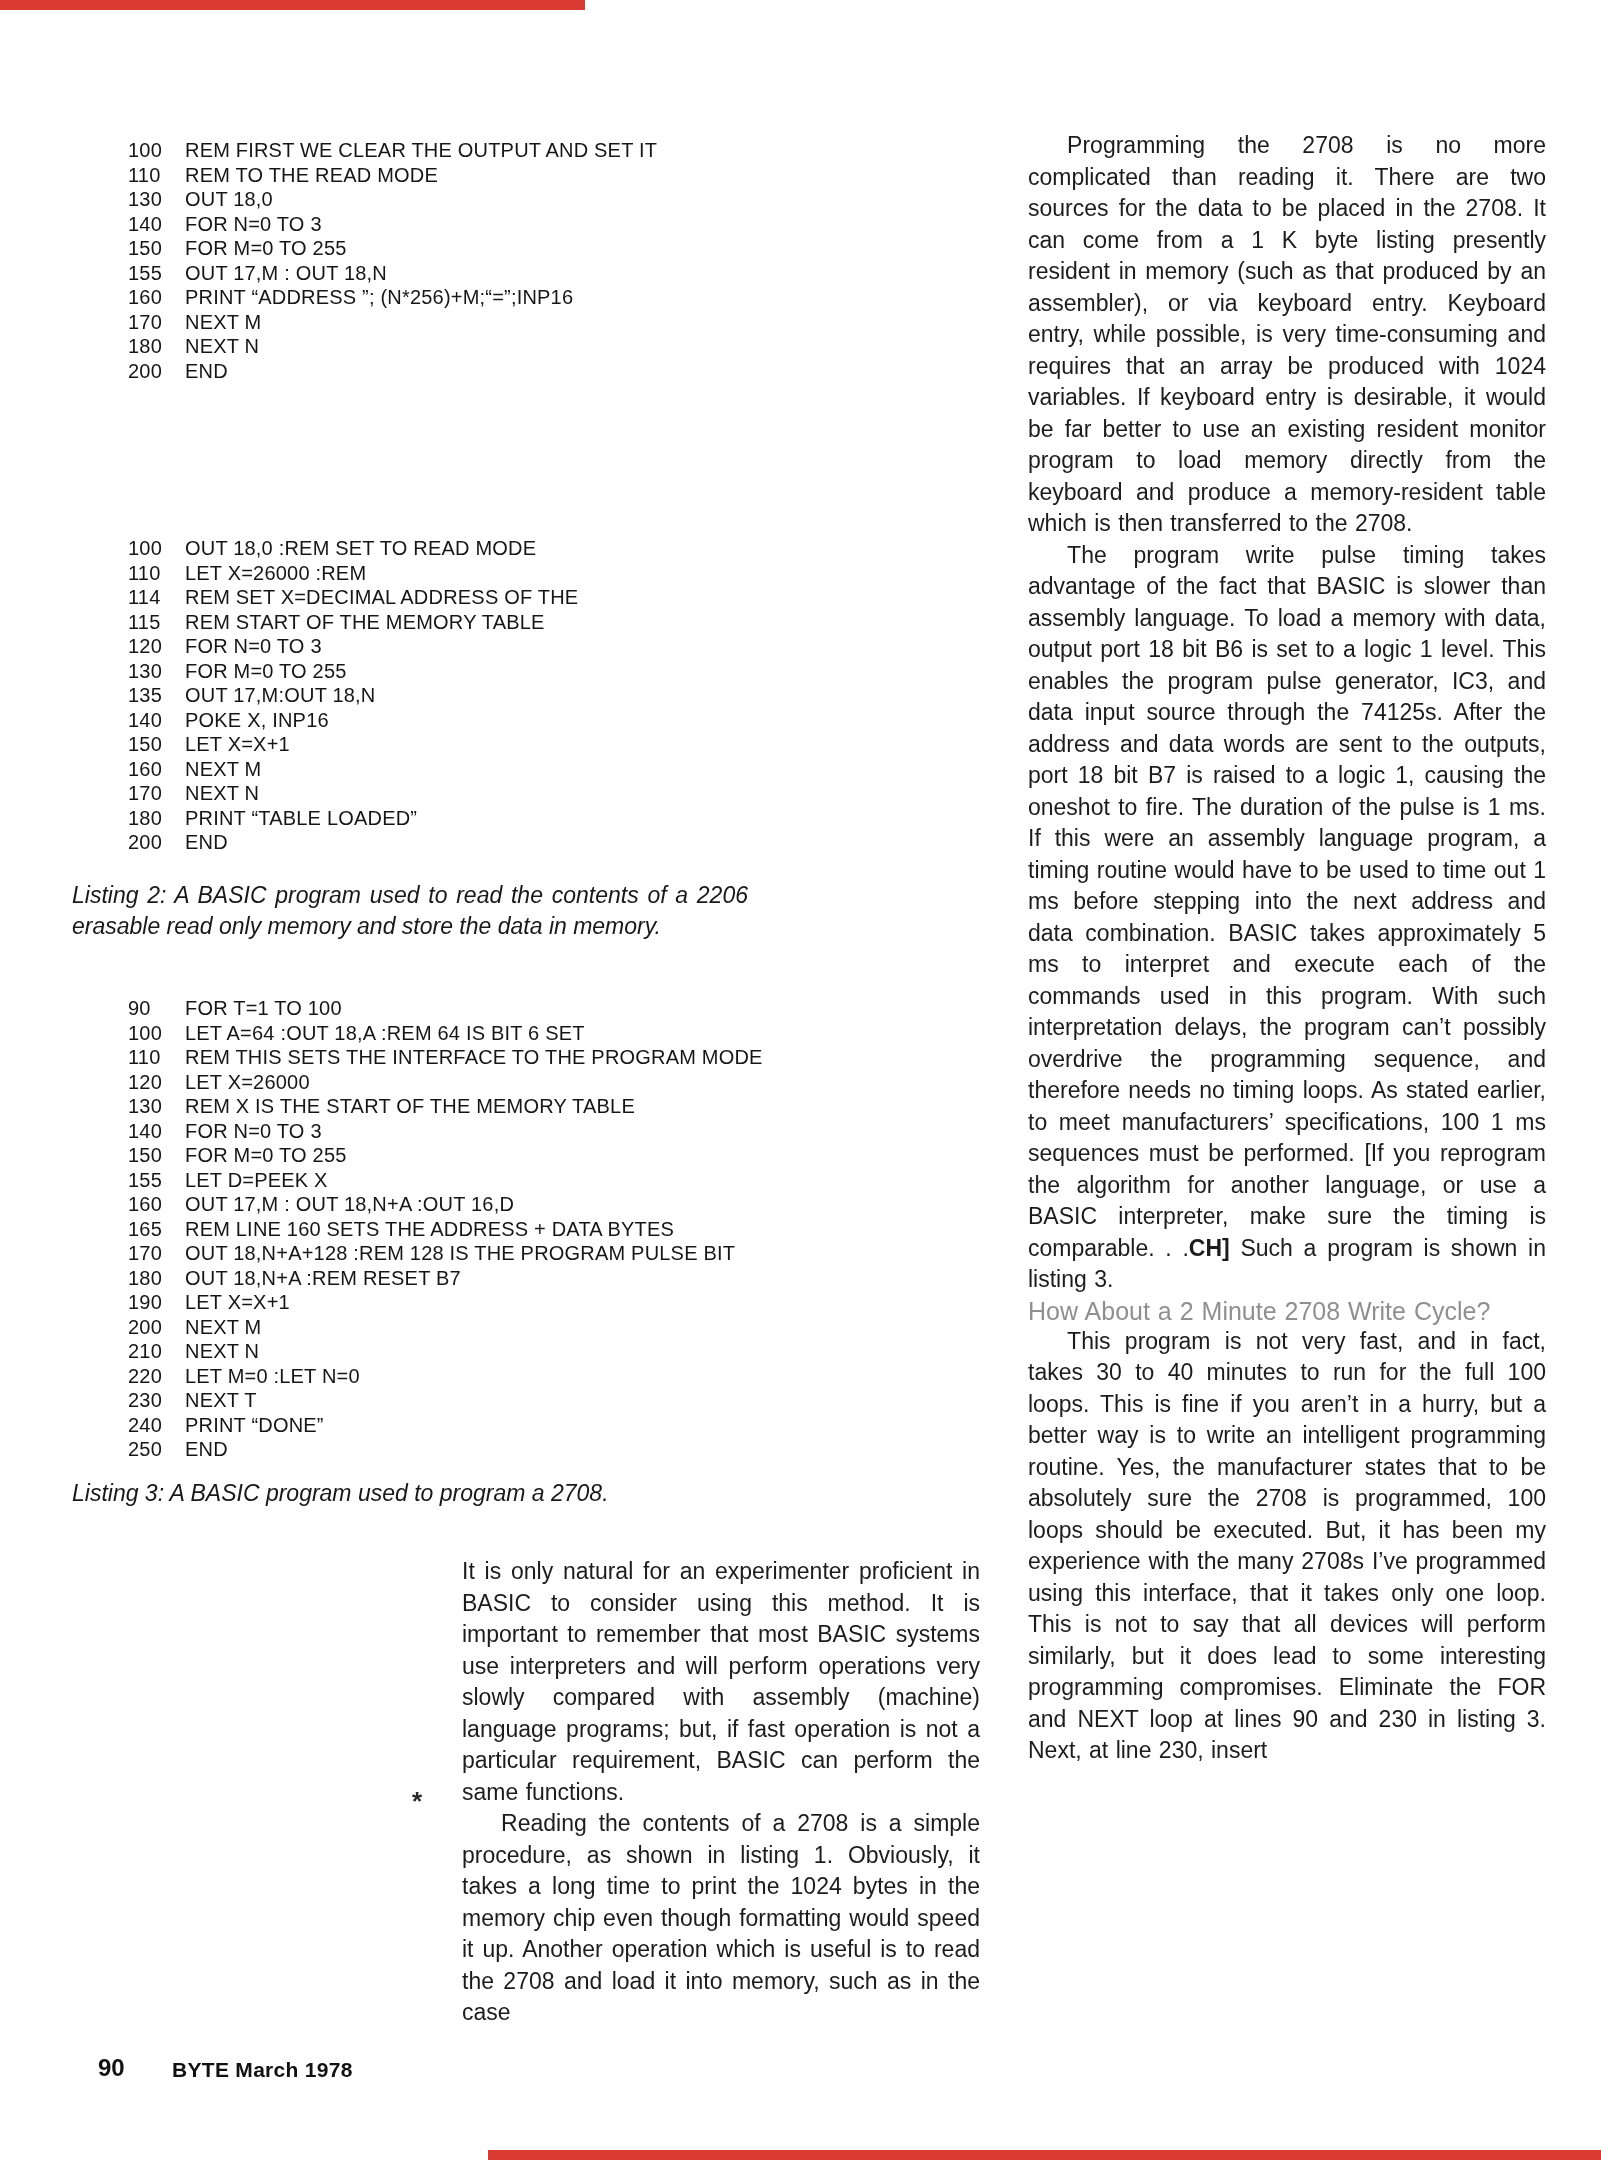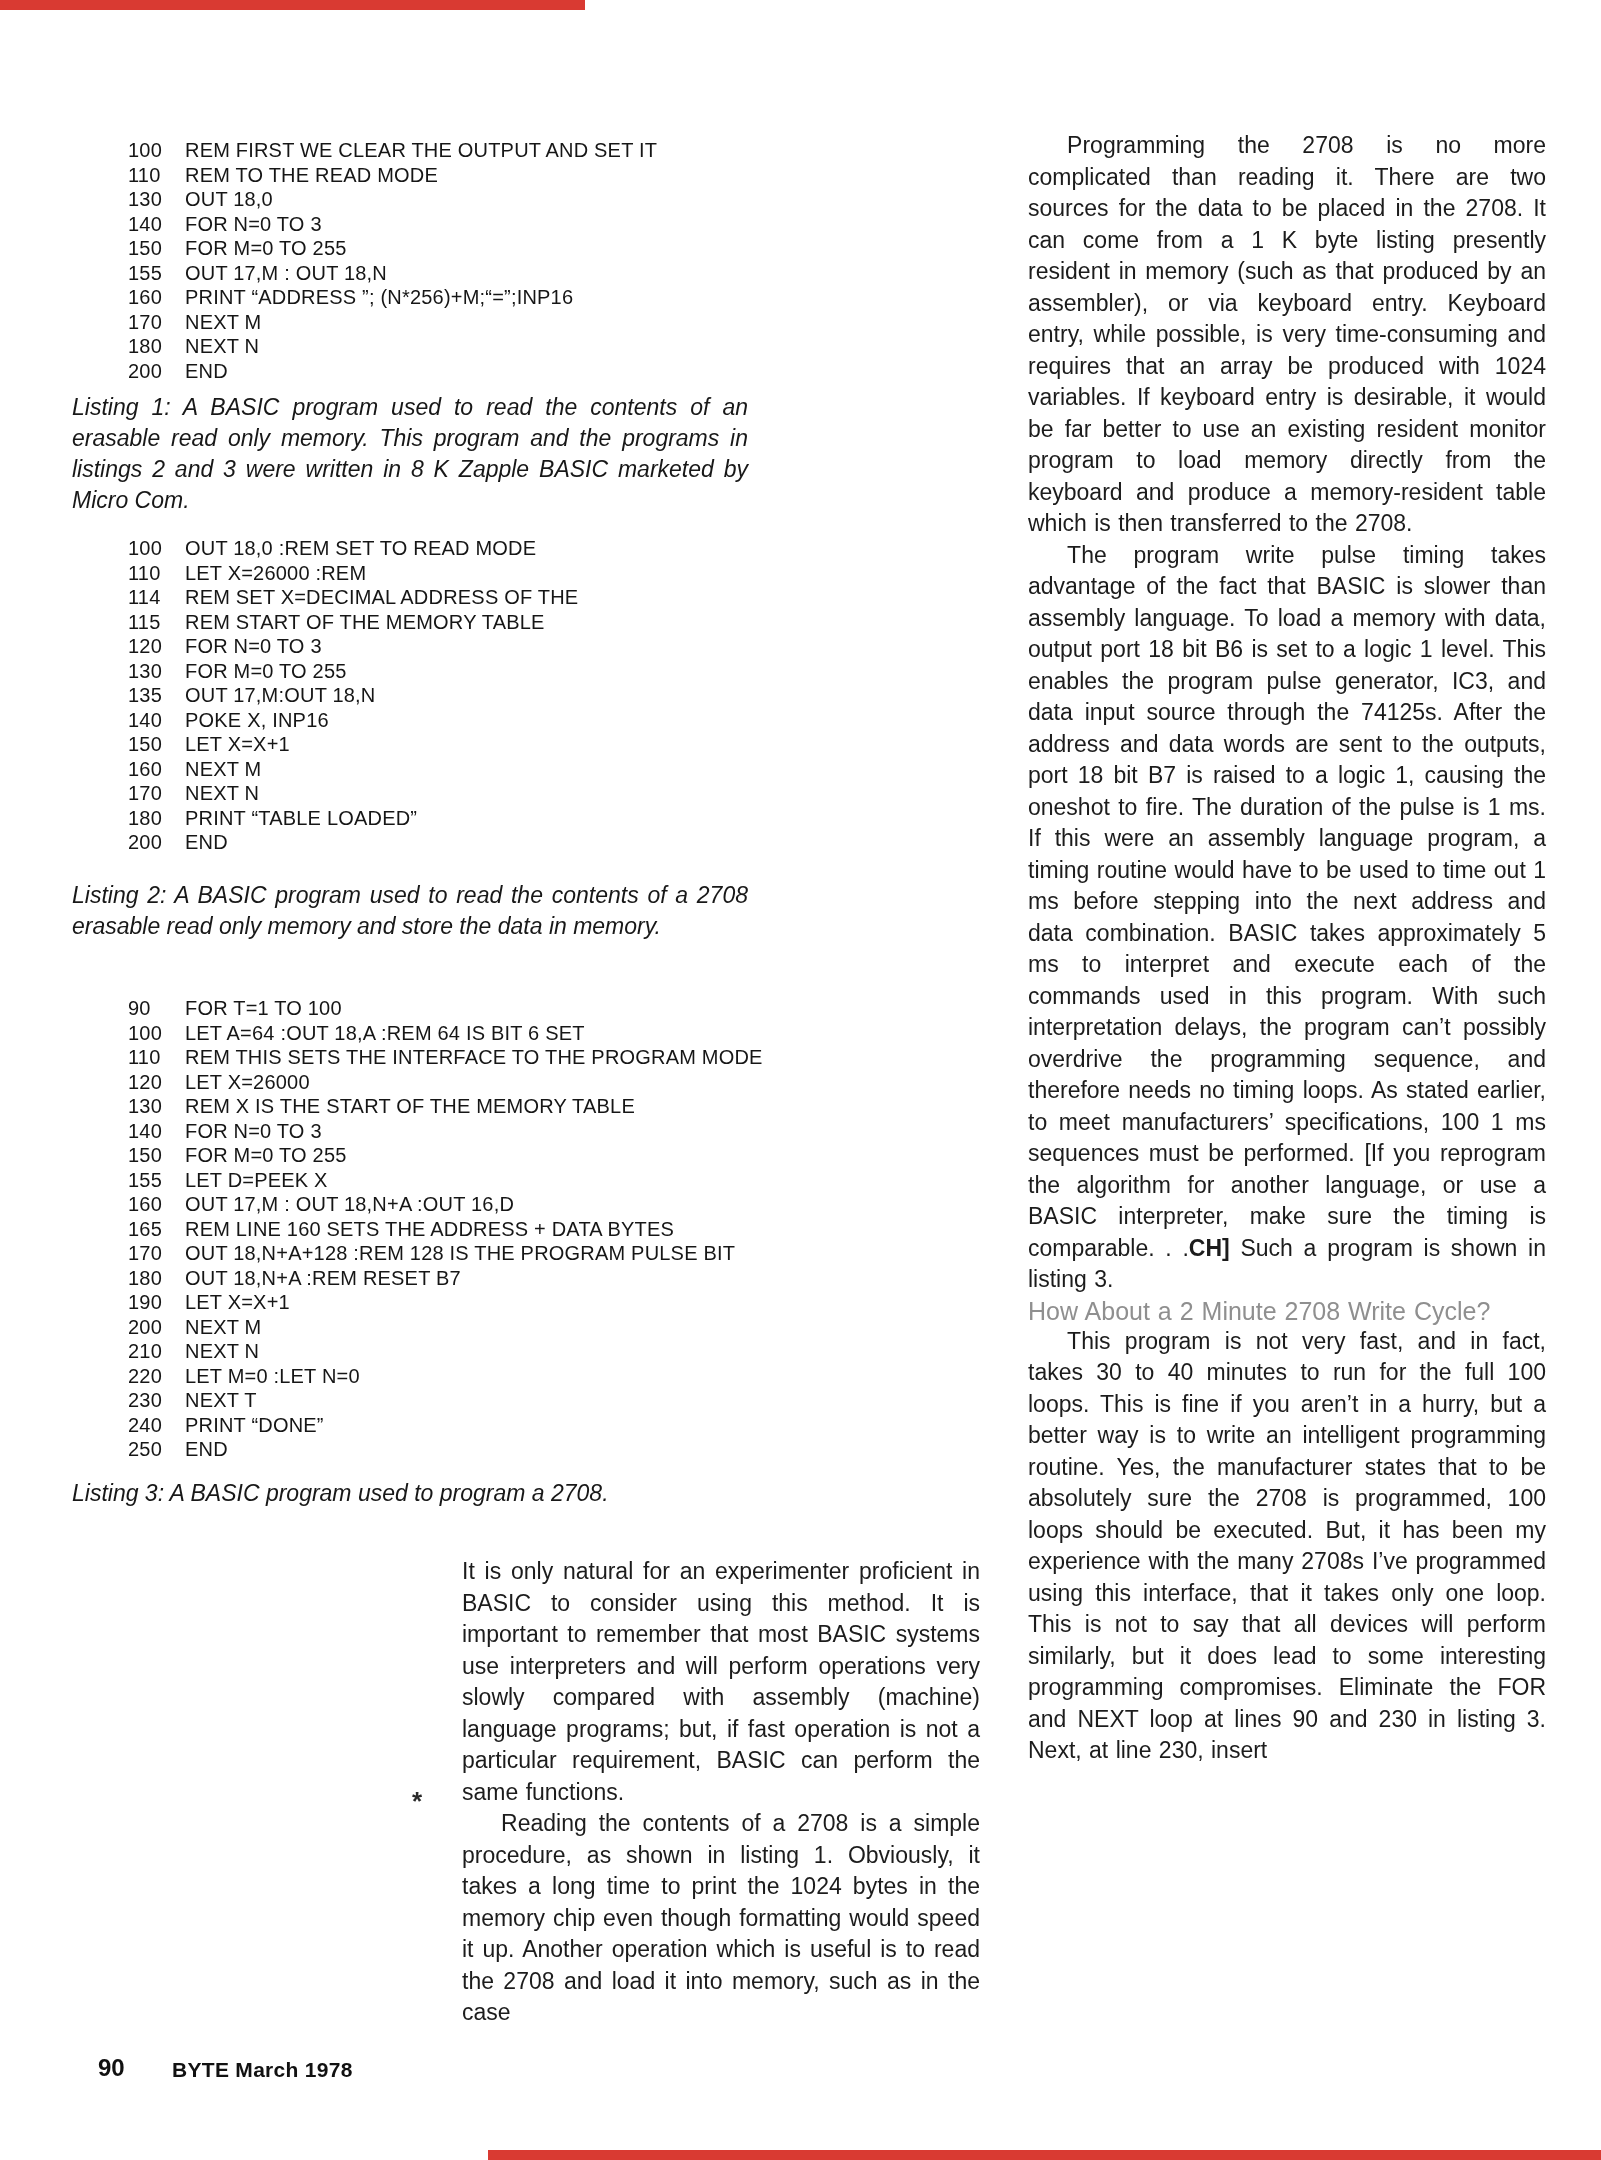--- a/index.html
+++ b/index.html
@@ -87,21 +87,20 @@
     </div>
       <div class="code-line">
       <span class="line-no">180</span>
         <span class="line-code">NEXT N</span>
     </div>
       <div class="code-line">
       <span class="line-no">200</span>
         <span class="line-code">END</span>
     </div>
     </div>
-  <div class="caption" style="left:72px;top:392px;width:676px;">Listing 1: A BASIC program used to read the contents of an erasable read only memory. This program and the programs in listings 2 and 3 were written in 8 K Zapple BASIC marketed by Micro Com.</div>
 
   <div class="code-block" style="left:128px;top:536px;">
 
   <div class="code-line">
       <span class="line-no">100</span>
         <span class="line-code">OUT 18,0 :REM SET TO READ MODE</span>
     </div>
       <div class="code-line">
       <span class="line-no">110</span>
         <span class="line-code">LET X=26000 :REM</span>
@@ -144,21 +143,21 @@
     </div>
       <div class="code-line">
       <span class="line-no">180</span>
         <span class="line-code">PRINT “TABLE LOADED”</span>
     </div>
       <div class="code-line">
       <span class="line-no">200</span>
         <span class="line-code">END</span>
     </div>
     </div>
-  <div class="caption" style="left:72px;top:880px;width:676px;">Listing 2: A BASIC program used to read the contents of a 2708 erasable read only memory and store the data in memory.</div>
+  <div class="caption" style="left:72px;top:880px;width:676px;">Listing 2: A BASIC program used to read the contents of a 2206 erasable read only memory and store the data in memory.</div>
 
   <div class="code-block" style="left:128px;top:996px;">
 
   <div class="code-line">
       <span class="line-no">90</span>
         <span class="line-code">FOR T=1 TO 100</span>
     </div>
       <div class="code-line">
       <span class="line-no">100</span>
         <span class="line-code">LET A=64 :OUT 18,A :REM 64 IS BIT 6 SET</span>

